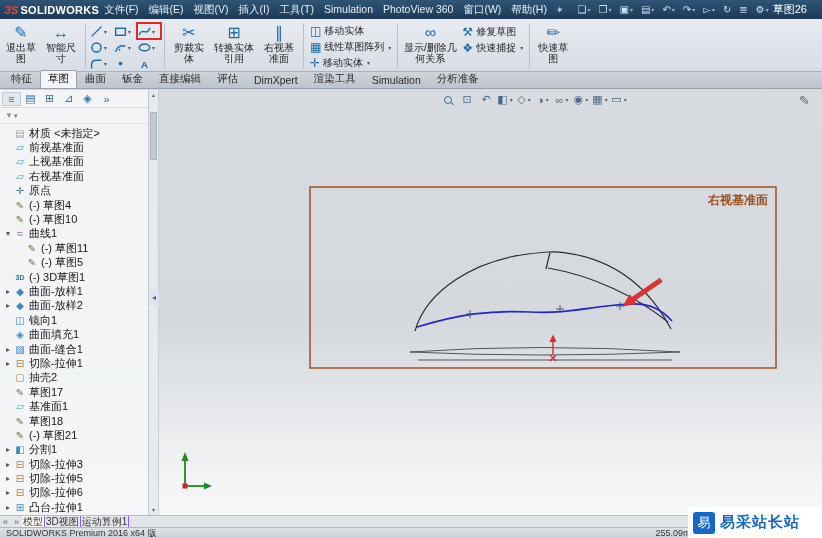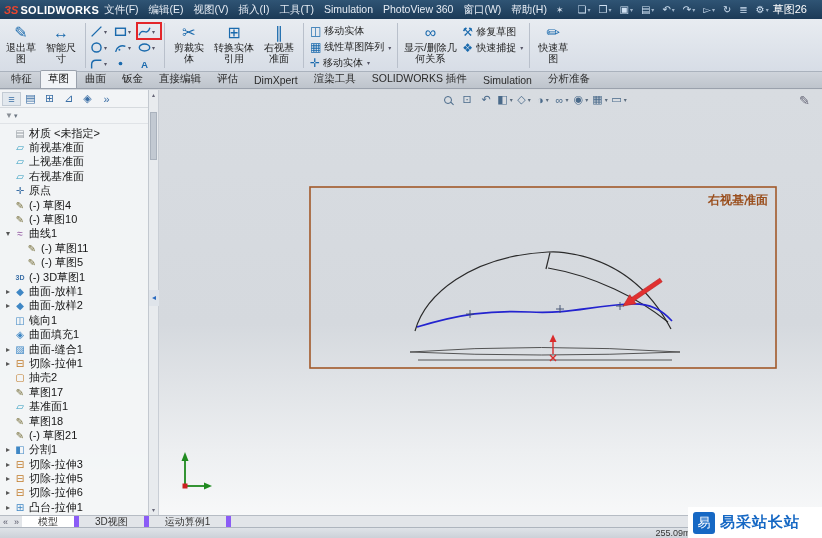--- a/index.html
+++ b/index.html
@@ -98,21 +98,21 @@
   .sb-arr{position:absolute;left:0;width:100%;height:10px;font-size:6px;color:#667;text-align:center;line-height:10px;}
   .sb-arr.up{top:0;} .sb-arr.down{bottom:0;}
   .sb-thumb{position:absolute;left:1px;right:1px;top:22px;height:48px;background:#c2c9d2;border:1px solid #aab2bd;box-sizing:border-box;}
   .splitter-btn{position:absolute;left:149px;top:200px;width:10px;height:16px;background:#dfe4ea;
       color:#2a6bc0;font-size:8px;line-height:16px;text-align:center;z-index:5;}
 
   
   .bottom-tabs{position:absolute;top:515px;left:0;right:0;height:12px;background:#e2e5e9;
       border-top:1px solid #b6bcc4;display:flex;align-items:center;font-size:10px;box-sizing:border-box;}
   .bt-nav{color:#556;padding:0 3px;font-size:9px;}
-  .bt-tab{padding:0 16px;height:100%;display:flex;align-items:center;border-right:5px solid #8b5cf6;color:#333;}
+  .bt-tab{padding:0 1px;height:100%;display:flex;align-items:center;border-right:1px solid #8b5cf6;color:#333;}
   .bt-tab.active{background:#fff;}
   .statusbar{position:absolute;top:527px;left:0;right:0;height:11px;box-sizing:border-box;
       background:linear-gradient(#dfe3e8,#ccd1d8);border-top:1px solid #aeb5be;
       font-size:9px;color:#333;display:flex;align-items:center;padding:0 6px;}
   .sb-coords{margin-left:auto;display:flex;gap:27px;margin-right:76px;}
 
   
   .watermark{position:absolute;right:0;bottom:0;width:134px;height:31px;background:#fff;z-index:50;
       display:flex;align-items:center;gap:5px;padding:0 5px;box-sizing:border-box;}
   .wm-logo{width:22px;height:22px;background:#1668c4;color:#fff;font-size:13px;border-radius:3px;
@@ -306,21 +306,20 @@
 
   <nav class="ribbon-tabs" id="ribbontabs">
       <div class="rtab">特征</div>
       <div class="rtab active">草图</div>
       <div class="rtab">曲面</div>
       <div class="rtab">钣金</div>
       <div class="rtab">直接编辑</div>
       <div class="rtab">评估</div>
       <div class="rtab">DimXpert</div>
       <div class="rtab">渲染工具</div>
-      <div class="rtab">SOLIDWORKS 插件</div>
       <div class="rtab">Simulation</div>
       <div class="rtab">分析准备</div>
     </nav>
 
   <main class="workspace">
     <div class="viewport">
       <svg class="sketch" viewBox="0 0 822 425">
         <rect x="310" y="97" width="466" height="181" class="plane-rect"></rect>
         <text x="768" y="114" text-anchor="end" class="plane-label">右视基准面</text>
         <path class="k" d="M415,241 C425,205 470,166 548,162 C556,161.6 560,162 564,162.6 C620,170 652,203 671,239"></path>
@@ -546,20 +545,21 @@
 
   <div class="bottom-tabs" id="bottomtabs">
       <span class="bt-nav">«</span>
       <span class="bt-nav">»</span>
       <span class="bt-tab active">模型</span>
       <span class="bt-tab">3D视图</span>
       <span class="bt-tab">运动算例1</span>
     </div>
 
   <footer class="statusbar">
+    <span class="sb-left">SOLIDWORKS Premium 2016 x64 版</span>
     <span class="sb-coords">
       <span>255.09mm</span>
       <span>406</span>
     </span>
   </footer>
 
   <div class="watermark">
     <span class="wm-logo">易</span>
     <span class="wm-text">易采站长站</span>
   </div>

